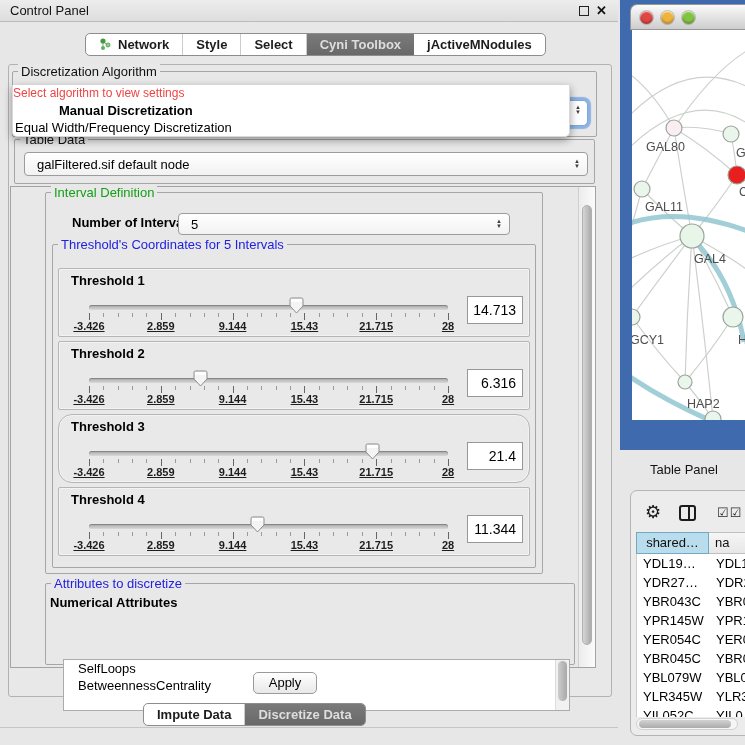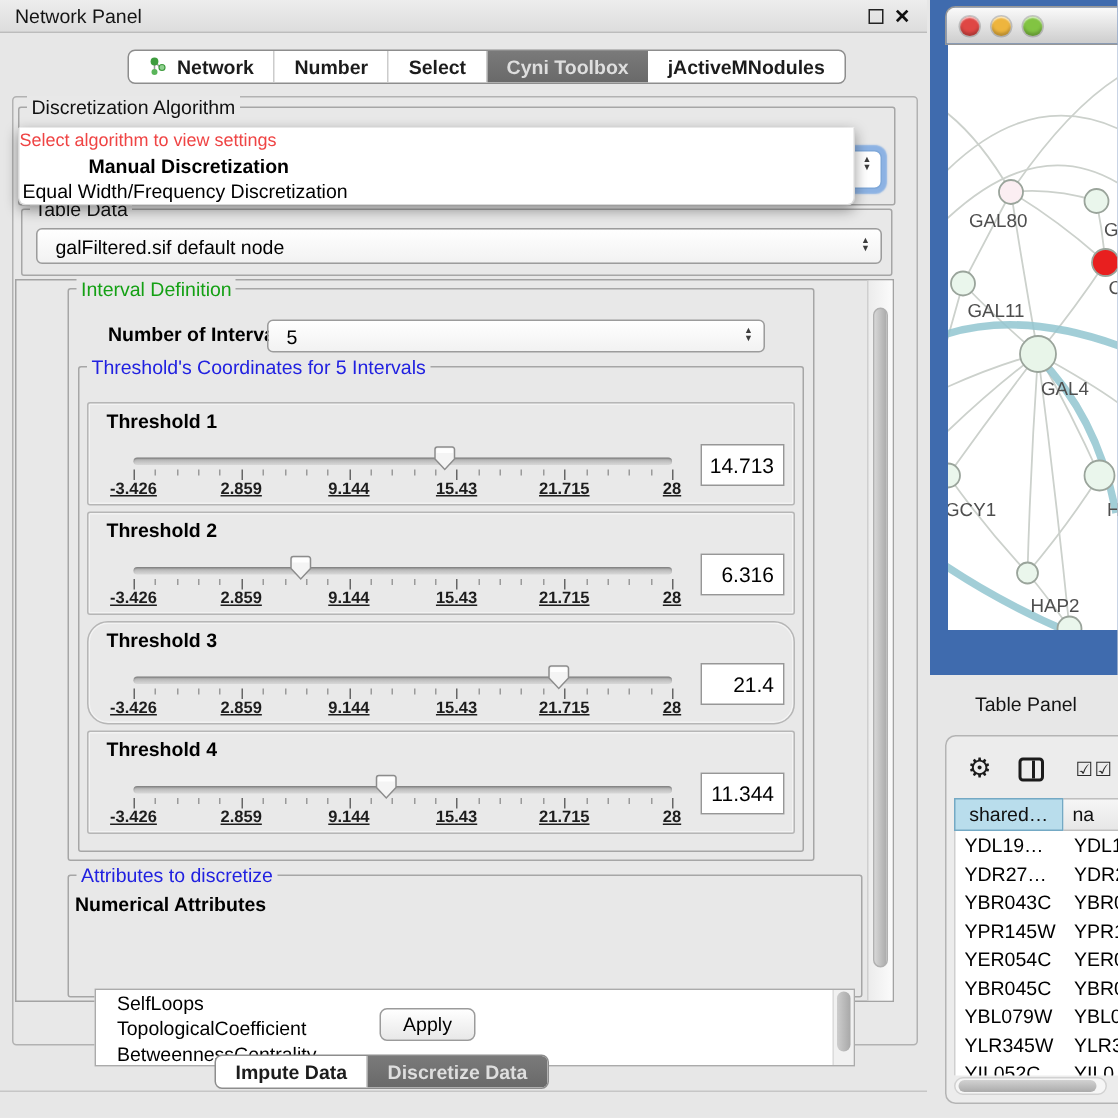--- a/index.html
+++ b/index.html
@@ -128,37 +128,37 @@
   #tp-hscroll { position:absolute; left:636px; top:718px; width:102px; height:12px;
     background:#f6f6f6; border:1px solid #d2d2d2; border-radius:6px; }
   #tp-hscroll .thumb { position:absolute; left:2px; top:1px; width:92px; height:8px;
     background:linear-gradient(#d2d2d2,#ababab); border-radius:4px; }
 </style>
 </head>
 <body>
 
 <div id="control-panel">
   <div id="titlebar">
-    <span class="title">Network Panel</span>
+    <span class="title">Control Panel</span>
     <span id="float-box"></span>
     <span id="close-x">✕</span>
   </div>
 
   <div id="top-tabs" class="segbar">
     <span class="seg">
       <svg class="neticon" viewBox="0 0 13 13">
         <line x1="4" y1="3" x2="8" y2="7" stroke="#9b9b9b" stroke-width="1"></line>
         <line x1="4" y1="3" x2="4" y2="10" stroke="#9b9b9b" stroke-width="1"></line>
         <circle cx="4" cy="3" r="2.6" fill="#3f9c3f"></circle>
         <circle cx="9" cy="7" r="2" fill="#8fd08f" stroke="#3f9c3f" stroke-width="0.8"></circle>
         <circle cx="4" cy="10" r="2" fill="#5ab55a"></circle>
       </svg>
       <span>Network</span>
     </span>
-    <span class="seg">Number</span>
+    <span class="seg">Style</span>
     <span class="seg">Select</span>
     <span class="seg sel">Cyni Toolbox</span>
     <span class="seg">jActiveMNodules</span>
   </div>
 
   <div id="outer-panel"></div>
 
   <div id="algo-group" class="group">
     <span class="legend">Discretization Algorithm</span>
   </div>
@@ -368,21 +368,20 @@
       </div>
     </div>
 
   <div id="attr-group" class="group">
     <span class="legend blue">Attributes to discretize</span>
   </div>
   <span id="numattr-label">Numerical Attributes</span>
   <div id="attr-list">
     <div id="attr-items">
         <div class="item">SelfLoops</div>
-        <div class="item">TopologicalCoefficient</div>
         <div class="item">BetweennessCentrality</div>
       </div>
     <div id="attr-vscroll">
         <div class="thumb"></div>
       </div>
   </div>
 
   <div id="apply-btn">Apply</div>
 
   <div id="bottom-tabs" class="segbar">

